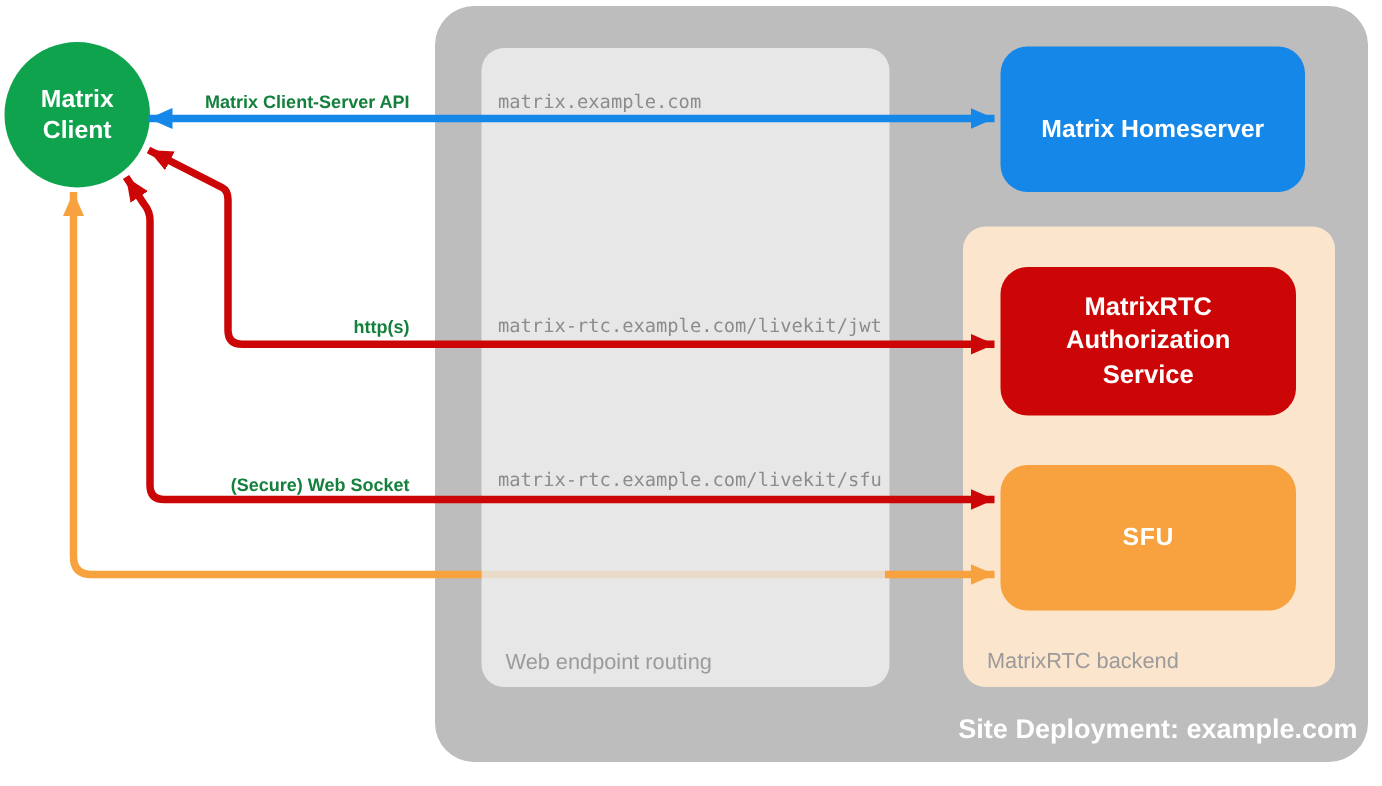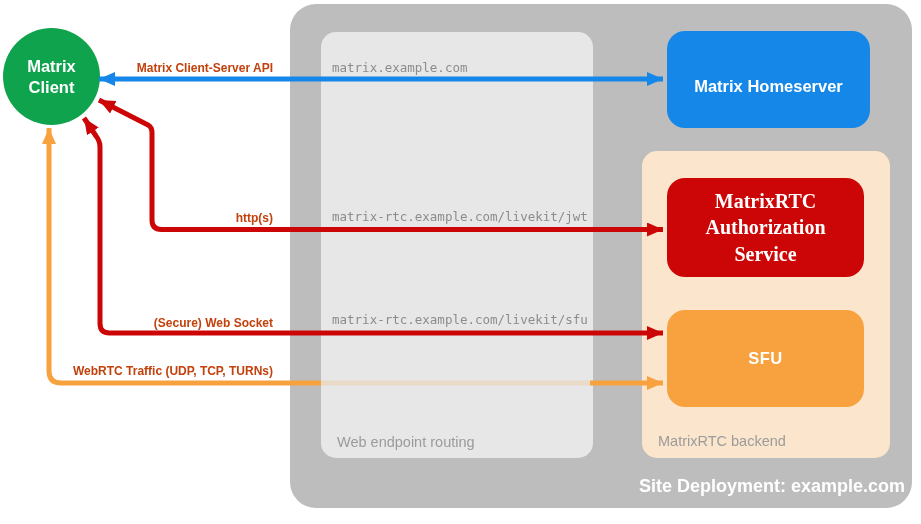--- a/index.html
+++ b/index.html
@@ -8,36 +8,36 @@
     font-family:"Liberation Sans",sans-serif;
   }
   .stage svg{position:absolute;left:0;top:0;}
   .txt{position:absolute;white-space:pre-line;}
   .node-label{
     display:flex;align-items:center;justify-content:center;text-align:center;
     color:#fff;font-weight:700;
   }
   .client-label{left:3px;top:28px;width:97px;height:97px;font-size:16.5px;line-height:1.25;}
   .homeserver-label{left:667px;top:31px;width:203px;height:110px;font-size:16.5px;}
-  .auth-label{left:667px;top:178px;width:197px;height:99px;font-size:20px;line-height:1.32;font-family:Liberation Serif, serif;}
+  .auth-label{left:667px;top:178px;width:197px;height:99px;font-size:17px;line-height:1.32;}
   .sfu-label{left:667px;top:310px;width:197px;height:97px;font-size:16.5px;letter-spacing:.5px;}
   .site-label{left:400px;top:476px;width:505px;text-align:right;font-size:18px;font-weight:700;color:#fff;}
   .container-label{font-size:14.5px;font-weight:400;color:#9b9b9b;}
   .routing-label{left:337px;top:434px;}
   .backend-label{left:658px;top:433px;}
   .endpoint{
     left:332px;font-family:"DejaVu Sans Mono",monospace;font-size:12.5px;
     line-height:14px;color:#8c8c8c;white-space:nowrap;
   }
   .ep-homeserver{top:61px;}
   .ep-jwt{top:210px;}
   .ep-sfu{top:313px;}
   .arrow-label{
     left:23px;width:250px;text-align:right;font-size:12px;font-weight:600;
-    line-height:14px;color:#c2410c;white-space:nowrap;
+    line-height:14px;color:#15803d;white-space:nowrap;
   }
   .al-api{top:61px;}
   .al-https{top:211px;}
   .al-ws{top:316px;text-align:right;}
   .al-webrtc{top:364px;}
 </style>
 </head>
 <body>
 
 <div class="stage">
@@ -87,15 +87,14 @@
   <div class="txt container-label routing-label">Web endpoint routing</div>
   <div class="txt container-label backend-label">MatrixRTC backend</div>
 
   <div class="txt endpoint ep-homeserver">matrix.example.com</div>
   <div class="txt endpoint ep-jwt">matrix-rtc.example.com/livekit/jwt</div>
   <div class="txt endpoint ep-sfu">matrix-rtc.example.com/livekit/sfu</div>
 
   <div class="txt arrow-label al-api">Matrix Client-Server API</div>
   <div class="txt arrow-label al-https">http(s)</div>
   <div class="txt arrow-label al-ws">(Secure) Web Socket</div>
-  <div class="txt arrow-label al-webrtc">WebRTC Traffic (UDP, TCP, TURNs)</div>
 
 </div>
 
 </body></html>

